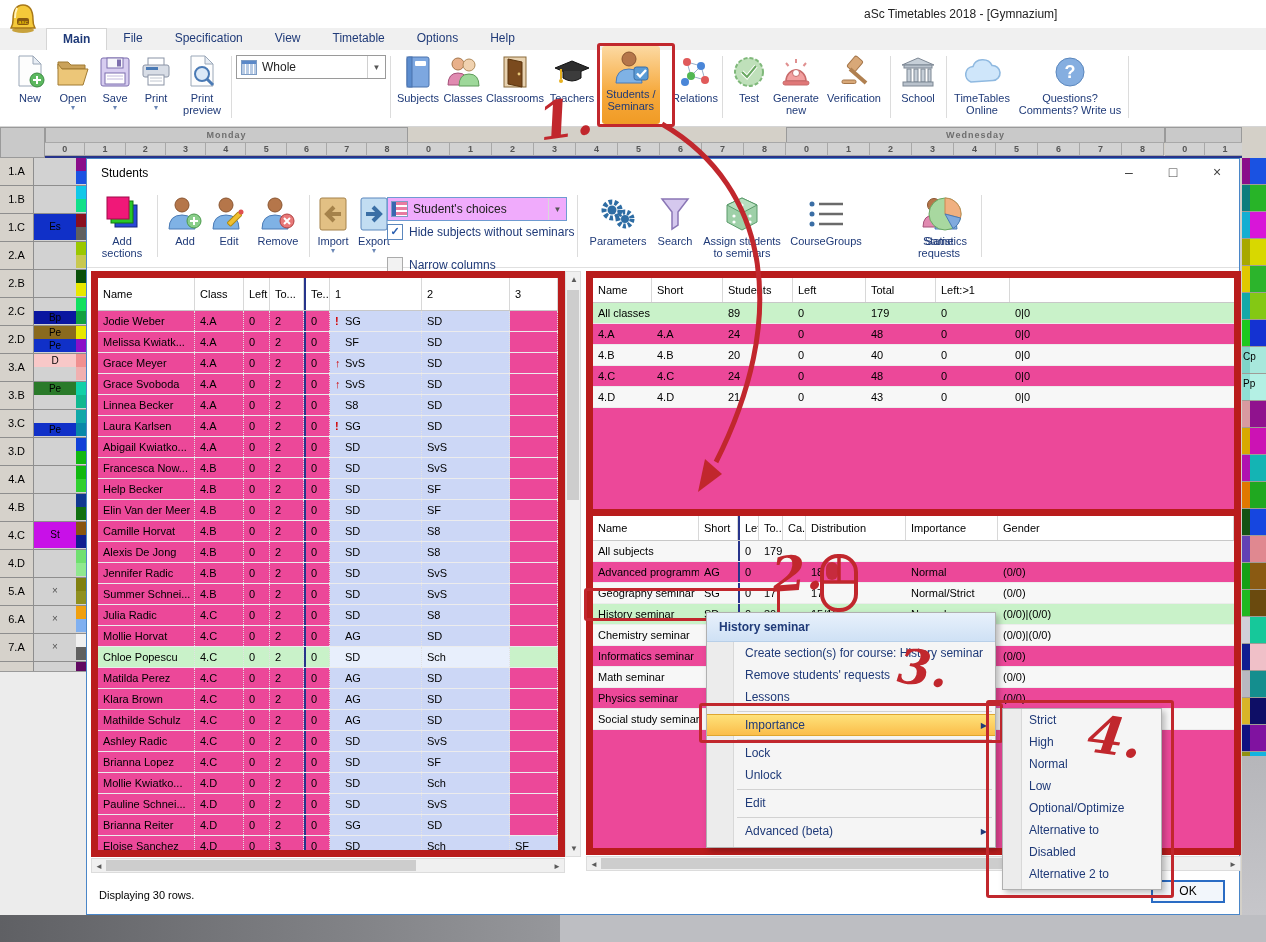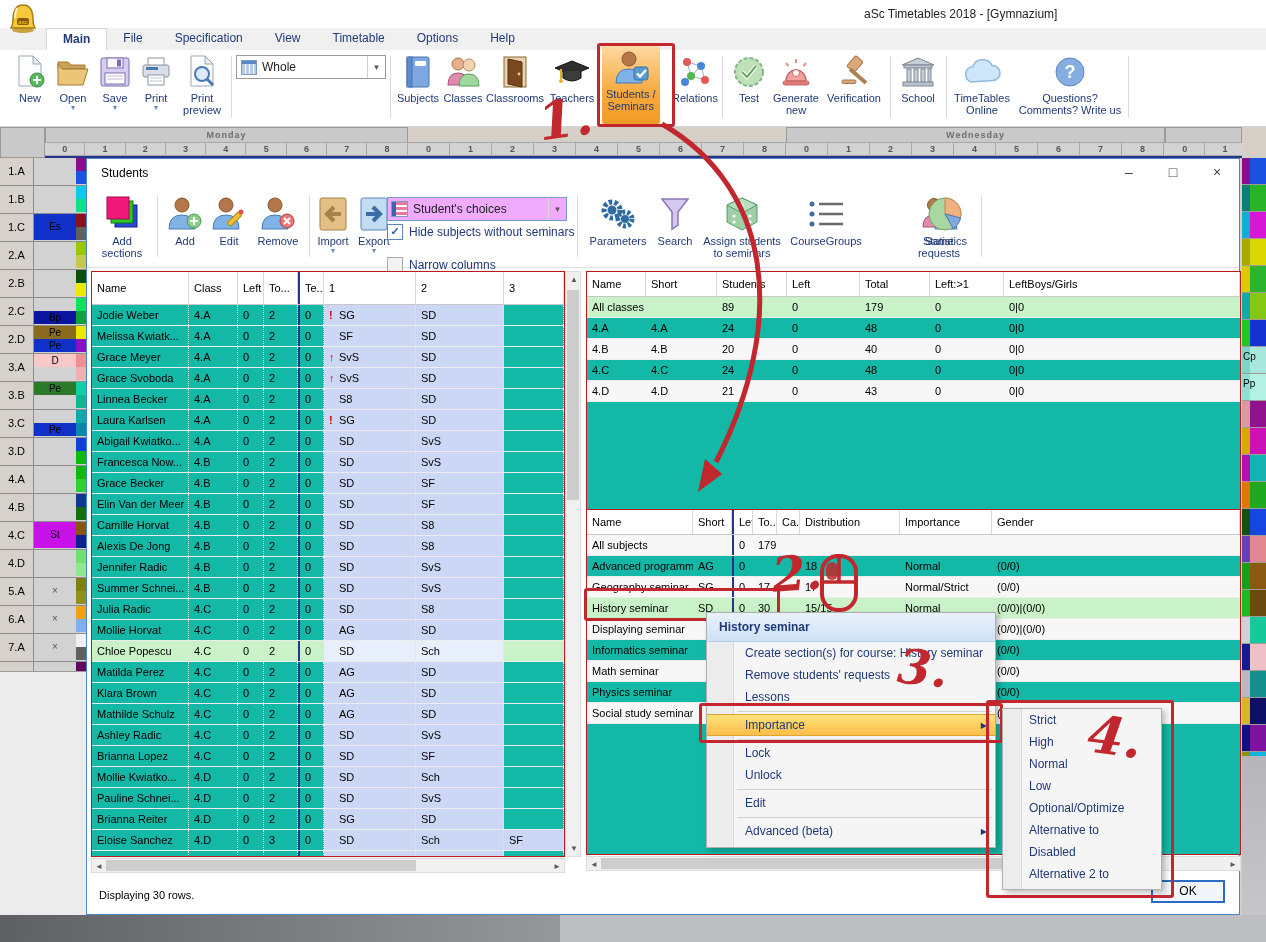--- a/index.html
+++ b/index.html
@@ -64,21 +64,21 @@
   .tsep{position:absolute;top:8px;width:1px;height:62px;background:#dcdcdc;}
   .combo2{position:absolute;left:300px;top:10px;width:178px;height:22px;border:1px solid #6f9bd1;background:#f0abfc;display:flex;align-items:center;font-size:12px;color:#222;}
   .combo2 .grid{width:15px;height:14px;margin:0 5px 0 3px;background:
     linear-gradient(90deg,#3a66b0 0 4px,transparent 4px),
     repeating-linear-gradient(#e87aa0 0 3px,#fff 3px 5px),#dbe6f4;border:1px solid #7d9cc4;}
   .combo2 .cbarrow{margin-left:auto;width:17px;height:100%;border-left:1px solid #d8d8d8;display:flex;align-items:center;justify-content:center;color:#555;font-size:8px;}
   .chk{position:absolute;left:300px;display:flex;align-items:center;font-size:12px;color:#1f3a78;}
   .chk .box{width:14px;height:14px;border:1px solid #5b87bd;background:#fff;margin-right:6px;text-align:center;line-height:13px;font-size:11px;color:#2a5fb0;font-weight:bold;}
   .chk .box.off{border-color:#ababab;background:#f2f2f2;}
   
-  .tablebox{position:absolute;background:#14b8a6;border:1px solid #b91c1c;box-sizing:border-box;overflow:hidden;}
+  .tablebox{position:absolute;background:#ec4899;border:7px solid #b91c1c;box-sizing:border-box;overflow:hidden;}
   .hrow,.lrow,.rtrow,.rbrow{display:grid;align-items:stretch;}
   .hrow{font-size:11px;color:#000;background:#fff;border-bottom:1px solid #c8c8c8;}
   .hrow .c{border-right:1px solid #d8d8d8;}
   .c{padding:0 0 0 5px;display:flex;align-items:center;white-space:nowrap;overflow:hidden;box-sizing:border-box;font-size:11px;color:#000;}
   .lt .hrow{grid-template-columns:97px 49px 26px 34px 26px 92px 88px 1fr;height:32px;}
   .lrow{grid-template-columns:97px 49px 26px 34px 26px 92px 88px 1fr;height:20px;border-bottom:1px solid #ececec;}
   .lrow .c{border-right:1px dotted #e2e2e2;}
   .lrow .sub,.lt .hd-c1{background:#ccd7f6;}
   .lrow .sub3{background:transparent;}
   .lrow .sub3.fill{background:#ccd7f6;}
@@ -1060,21 +1060,21 @@
             <div class="c te-line">0</div>
             <div class="c sub">
               <span class="flag"></span>
               <span>SD</span>
             </div>
             <div class="c sub">SvS</div>
             <div class="c sub3"></div>
           </div>
 
           <div class="lrow">
-            <div class="c">Grace Becker</div>
+            <div class="c">Help Becker</div>
             <div class="c">4.B</div>
             <div class="c">0</div>
             <div class="c">2</div>
             <div class="c te-line">0</div>
             <div class="c sub">
               <span class="flag"></span>
               <span>SD</span>
             </div>
             <div class="c sub">SF</div>
             <div class="c sub3"></div>
@@ -1347,21 +1347,20 @@
     </div>
 
     <div class="tablebox rt" style="left:499px;top:112px;width:655px;height:238px;border-bottom:none;">
       <div class="hrow">
         <div class="c">Name</div>
         <div class="c">Short</div>
         <div class="c">Students</div>
         <div class="c">Left</div>
         <div class="c">Total</div>
         <div class="c">Left:&gt;1</div>
-        <div class="c">LeftBoys/Girls</div>
       </div>
       <div>
 
           <div class="rtrow hl">
             <div class="c">All classes</div>
             <div class="c"></div>
             <div class="c">89</div>
             <div class="c">0</div>
             <div class="c">179</div>
             <div class="c">0</div>
@@ -1461,21 +1460,21 @@
             <div class="c">SD</div>
             <div class="c navy-l">0</div>
             <div class="c">30</div>
             <div class="c"></div>
             <div class="c">15/15</div>
             <div class="c">Normal</div>
             <div class="c">(0/0)|(0/0)</div>
           </div>
 
           <div class="rbrow">
-            <div class="c">Displaying seminar</div>
+            <div class="c">Chemistry seminar</div>
             <div class="c"></div>
             <div class="c navy-l"></div>
             <div class="c"></div>
             <div class="c"></div>
             <div class="c"></div>
             <div class="c">Normal</div>
             <div class="c">(0/0)|(0/0)</div>
           </div>
 
           <div class="rbrow">

